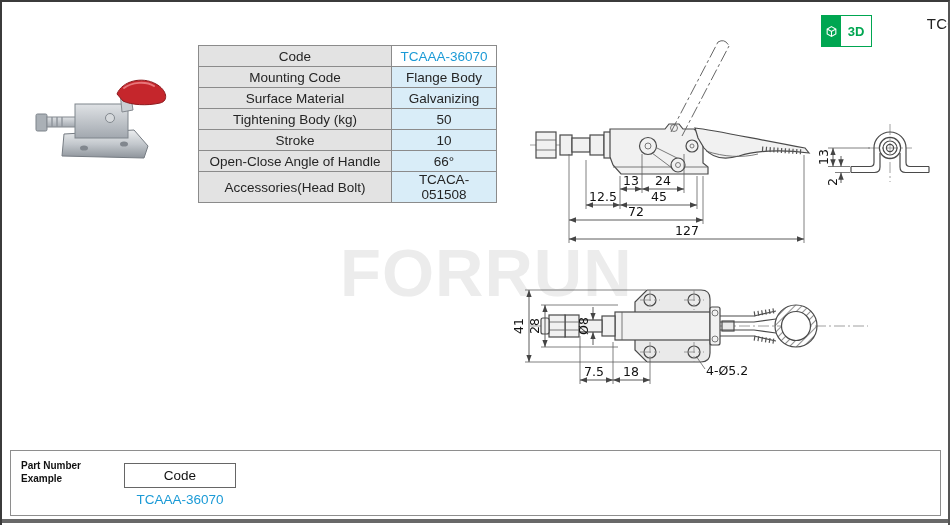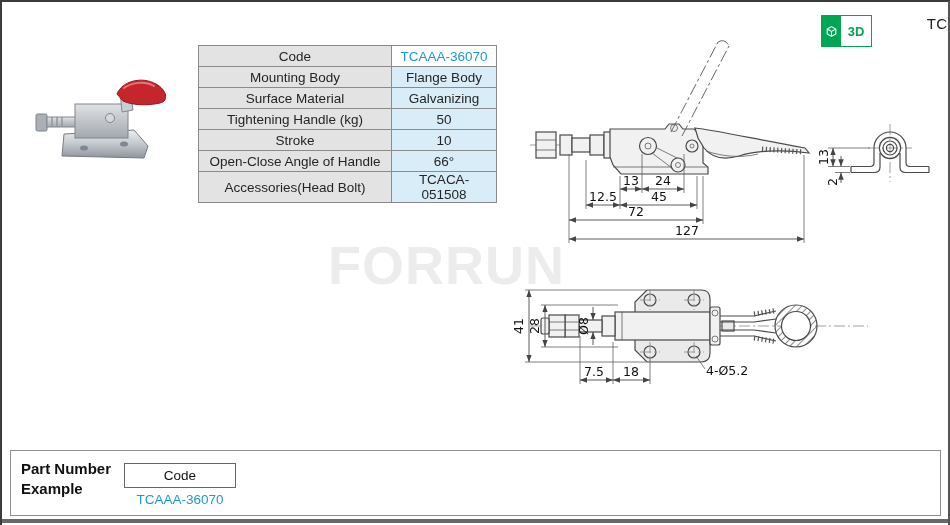--- a/index.html
+++ b/index.html
@@ -17,40 +17,40 @@
   .product-code{position:absolute;left:893px;top:13px;width:50px;text-align:center;
     font-size:15px;color:#222;letter-spacing:.3px;margin-left:30px;}
   
   .spec{position:absolute;left:196px;top:43px;border-collapse:collapse;z-index:3;}
   .spec td{border:1px solid #8b8b8b;height:20px;padding:0 6px;font-size:13.5px;color:#252525;text-align:center;}
   .spec td.k{background:#e3e3e3;width:180px;}
   .spec td.v{background:#d9edf8;width:92px;}
   .spec tr:first-child td.v{background:#ffffff;}
   .spec .link{color:#1b9ad6;cursor:pointer;}
   
-  .watermark{position:absolute;left:326px;top:232px;font-size:54px;font-weight:bold;
+  .watermark{position:absolute;left:338px;top:232px;font-size:67px;font-weight:bold;
     color:#ececec;letter-spacing:1px;z-index:0;user-select:none;}
   
   svg.draw{position:absolute;left:0;top:0;z-index:1;pointer-events:none;}
   .part{fill:#f1f1f1;stroke:#4a4a4a;stroke-width:1.2;}
   .part2{fill:#eaeaea;stroke:#4a4a4a;stroke-width:1.2;}
   .sline{fill:none;stroke:#4a4a4a;stroke-width:1.2;}
   .thin{fill:none;stroke:#5a5a5a;stroke-width:.8;}
   .cl{fill:none;stroke:#888;stroke-width:.8;stroke-dasharray:11 3 2 3;}
   .ph{fill:none;stroke:#666;stroke-width:1;stroke-dasharray:12 3 3 3;}
   .dim{fill:none;stroke:#4a4a4a;stroke-width:.9;}
   .ext{fill:none;stroke:#5f5f5f;stroke-width:.8;}
   .knurl{stroke:#555;stroke-width:5;stroke-dasharray:1.2 2.6;}
   text.dl{font-family:"DejaVu Sans",sans-serif;font-size:12.5px;fill:#111;}
   
   .photo{position:absolute;left:30px;top:76px;z-index:2;}
   
   .pn-box{position:absolute;left:8px;top:448px;width:931px;height:66px;border:1.5px solid #8e8e8e;
     box-sizing:border-box;background:#fff;z-index:3;}
-  .pn-title{position:absolute;left:10px;top:8px;font-size:15px;font-weight:bold;color:#111;line-height:1.32;}
+  .pn-title{position:absolute;left:10px;top:8px;font-size:10px;font-weight:bold;color:#111;line-height:1.32;}
   .pn-code-box{position:absolute;left:113px;top:12px;width:112px;height:25px;border:1.5px solid #666;
     box-sizing:border-box;display:flex;align-items:center;justify-content:center;font-size:13.5px;color:#111;}
   .pn-code-val{position:absolute;left:113px;top:41px;width:112px;text-align:center;
     font-size:13.5px;color:#1b9ad6;cursor:pointer;}
   .bottom-bar{position:absolute;left:0;bottom:2px;width:100%;height:4px;background:#686868;z-index:4;}
 </style>
 </head>
 <body>
 
 <div id="page">
@@ -94,29 +94,29 @@
     </g>
   </svg>
 
   <table class="spec">
     <tbody>
       <tr>
           <td class="k">Code</td>
           <td class="v link">TCAAA-36070</td>
         </tr>
       <tr>
-          <td class="k">Mounting Body</td>
+          <td class="k">Mounting Code</td>
           <td class="v">Flange Body</td>
         </tr>
       <tr>
           <td class="k">Surface Material</td>
           <td class="v">Galvanizing</td>
         </tr>
       <tr>
-          <td class="k">Tightening Handle (kg)</td>
+          <td class="k">Tightening Body (kg)</td>
           <td class="v">50</td>
         </tr>
       <tr>
           <td class="k">Stroke</td>
           <td class="v">10</td>
         </tr>
       <tr>
           <td class="k">Open-Close Angle of Handle</td>
           <td class="v">66°</td>
         </tr>

